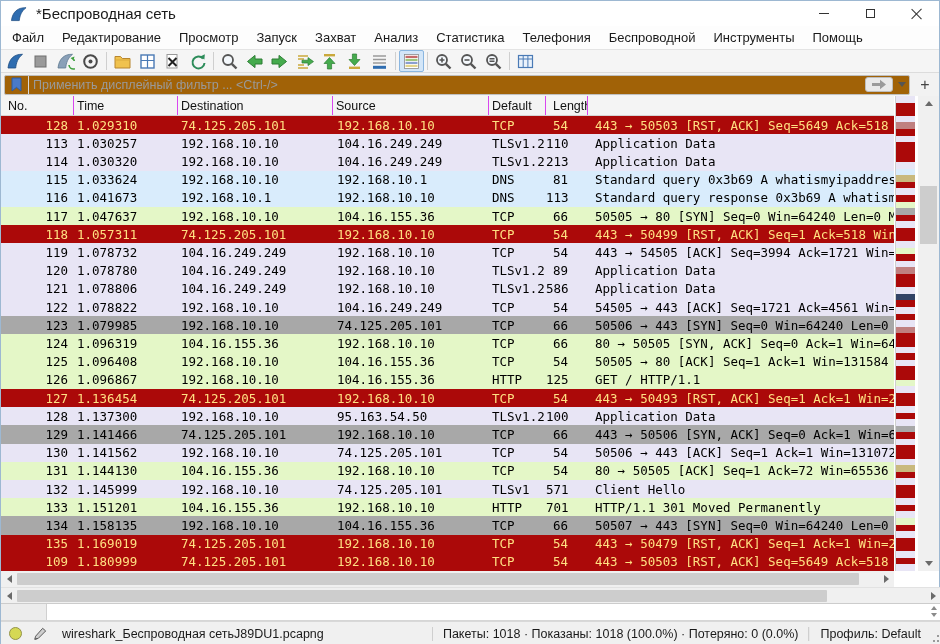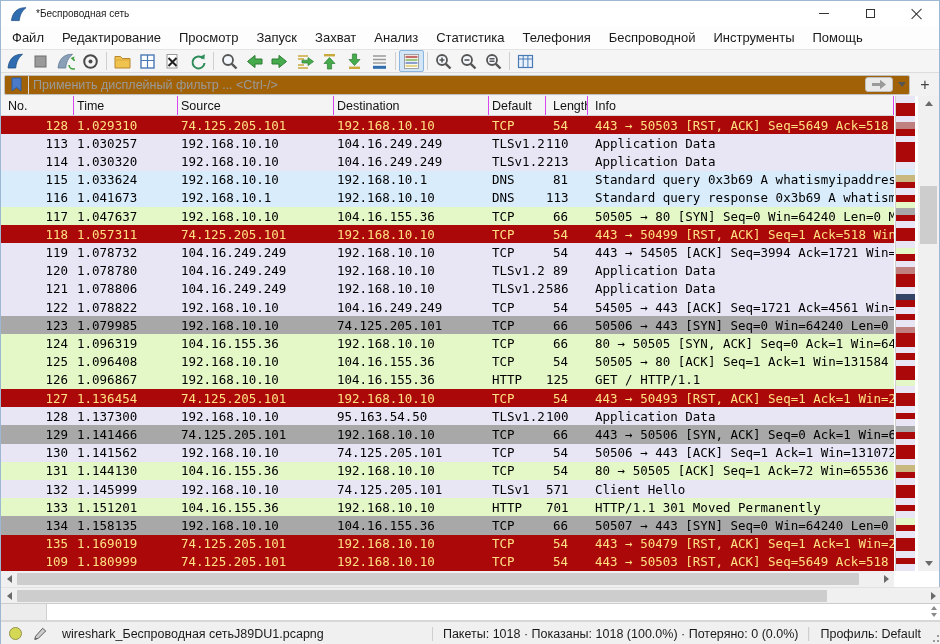--- a/index.html
+++ b/index.html
@@ -3,21 +3,21 @@
 <meta charset="utf-8">
 <style>
   * { box-sizing: border-box; margin: 0; padding: 0; }
   html,body { width: 940px; height: 644px; overflow: hidden; }
   body { font-family: "Liberation Sans", sans-serif; background: #ffffff; }
   .app { position: relative; width: 940px; height: 644px; background: #fff; border: 1px solid #9db8d2; }
 
   
   .titlebar { position: absolute; left:0; top:0; width:100%; height:25px; background:#fff; display:flex; align-items:center; }
   .titlebar .app-ic { margin-left:9px; width:18px; height:16px; }
-  .title-text { margin-left:8px; font-size:10px; color:#1a1a1a; }
+  .title-text { margin-left:8px; font-size:15px; color:#1a1a1a; }
   .win-btns { margin-left:auto; display:flex; height:100%; }
   .win-btn { width:46px; height:100%; display:flex; align-items:center; justify-content:center; }
   .glyph-min { width:10px; height:1px; background:#333; }
   .glyph-max { width:9px; height:9px; border:1px solid #333; }
   .glyph-close { position:relative; width:11px; height:11px; }
   .glyph-close:before,.glyph-close:after { content:""; position:absolute; left:5px; top:-1px; width:1.4px; height:14px; background:#333; }
   .glyph-close:before { transform:rotate(45deg); } .glyph-close:after { transform:rotate(-45deg); }
 
   
   .menubar { position:absolute; left:0; top:25px; width:100%; height:23px; background:#fdfdfd; display:flex; align-items:center; padding-left:2px; }
@@ -322,25 +322,24 @@
       <div class="caret-btn">
           <div class="caret"></div>
         </div>
     </div>
     <div class="plus-btn">+</div>
   </div>
 
   <div class="hdr">
       <div class="hcell c-no">No.</div>
       <div class="hcell c-time">Time</div>
+      <div class="hcell c-dst">Destination</div>
       <div class="hcell c-src">Source</div>
-      <div class="hcell c-dst">Destination</div>
       <div class="hcell c-proto">Default</div>
       <div class="hcell c-len">Length</div>
-      <div class="hcell c-info">Info</div>
     </div>
 
   <div class="rows">
       <div class="prow red">
         <div class="pcell c-no">128</div>
         <div class="pcell c-time">1.029310</div>
         <div class="pcell c-src">74.125.205.101</div>
         <div class="pcell c-dst">192.168.10.10</div>
         <div class="pcell c-proto">TCP</div>
         <div class="pcell c-len">54</div>

